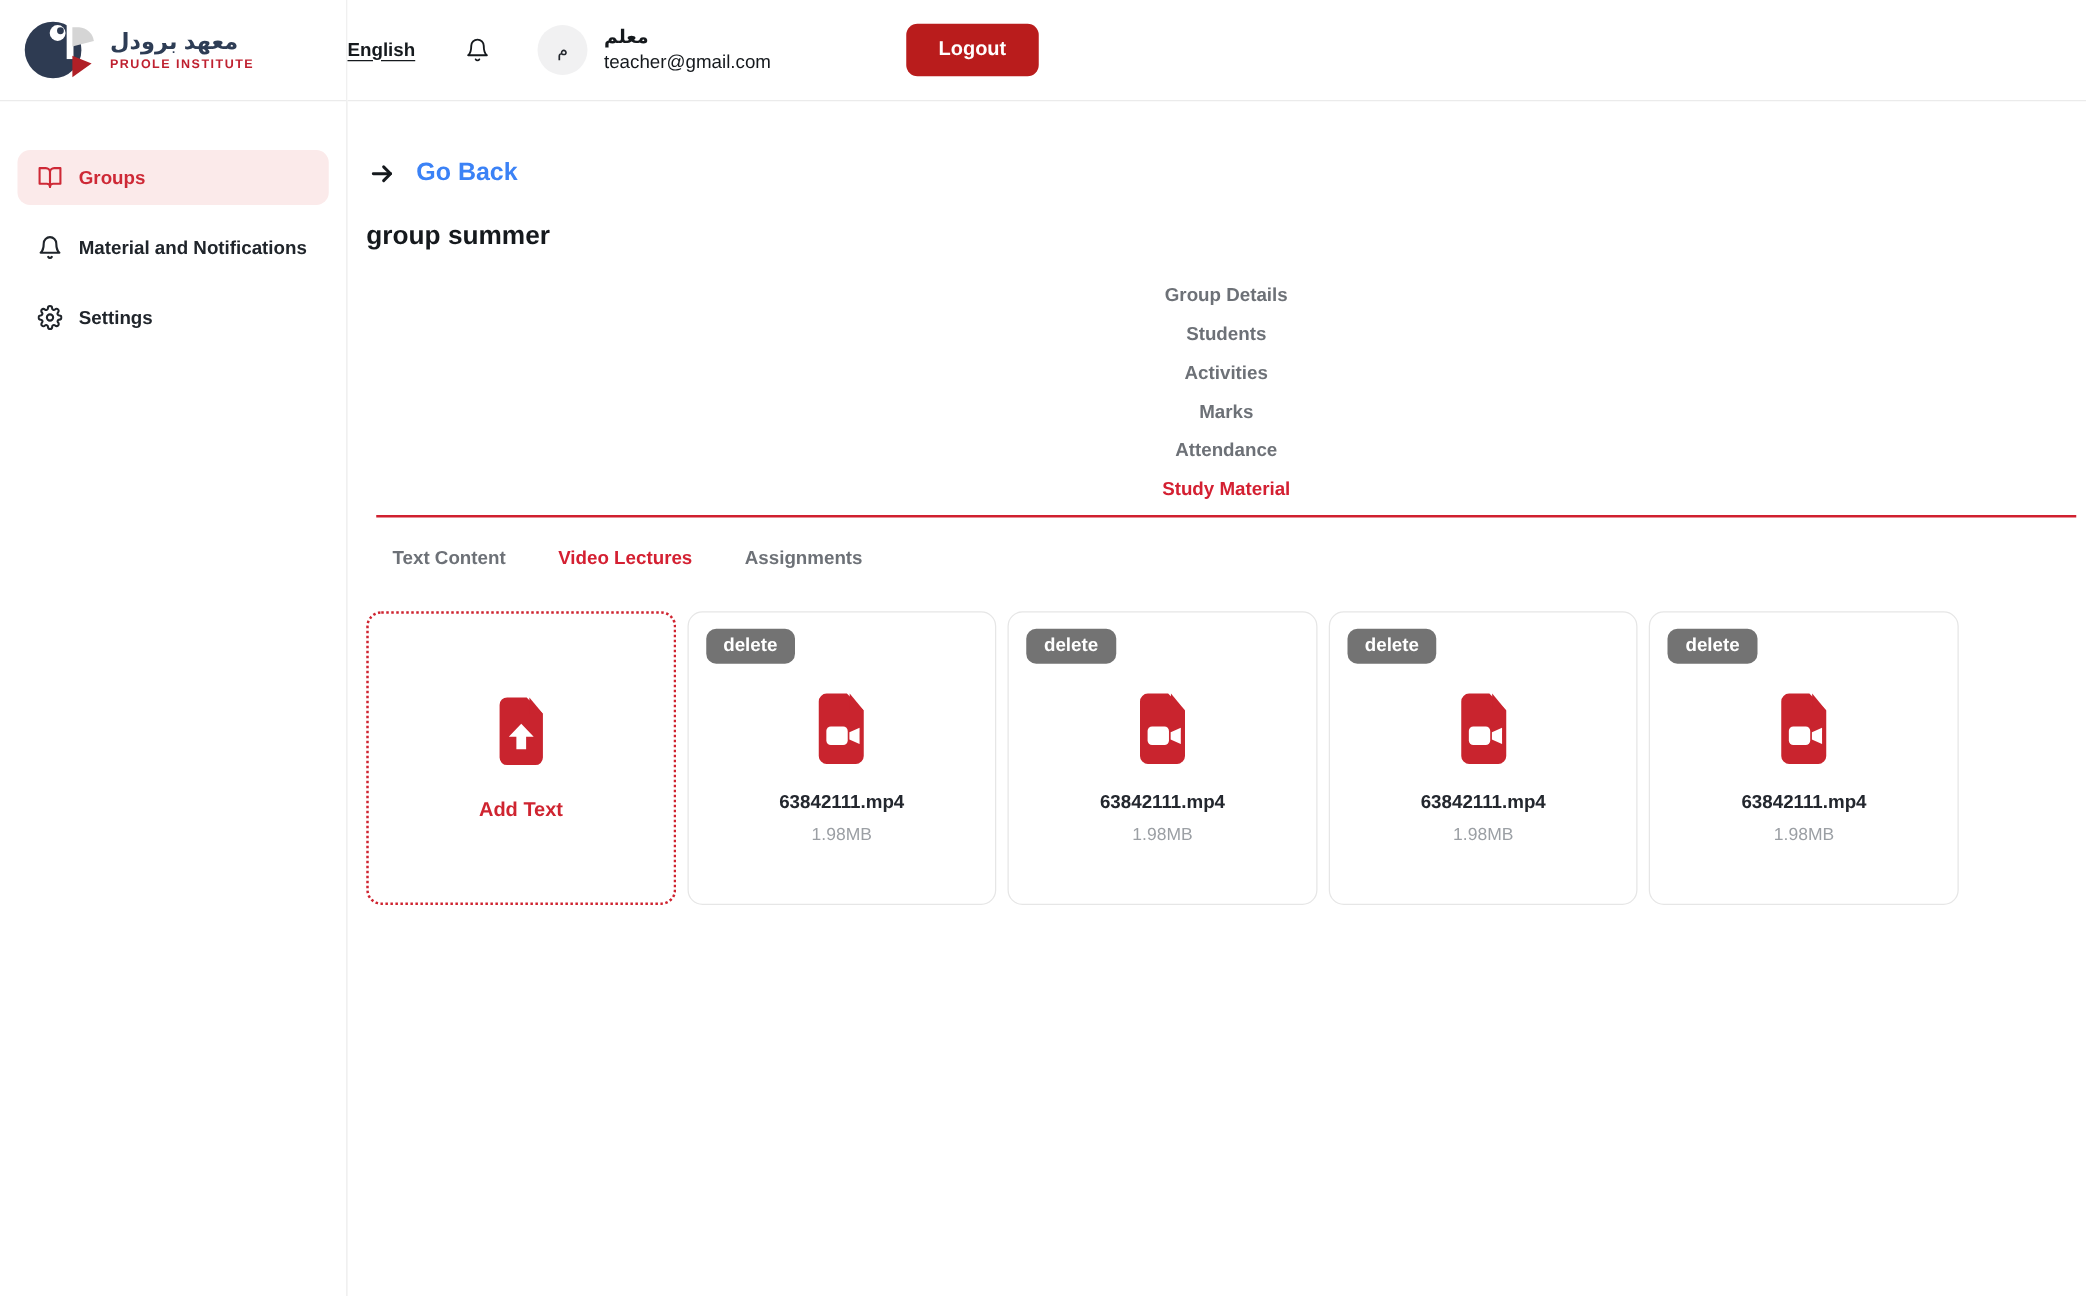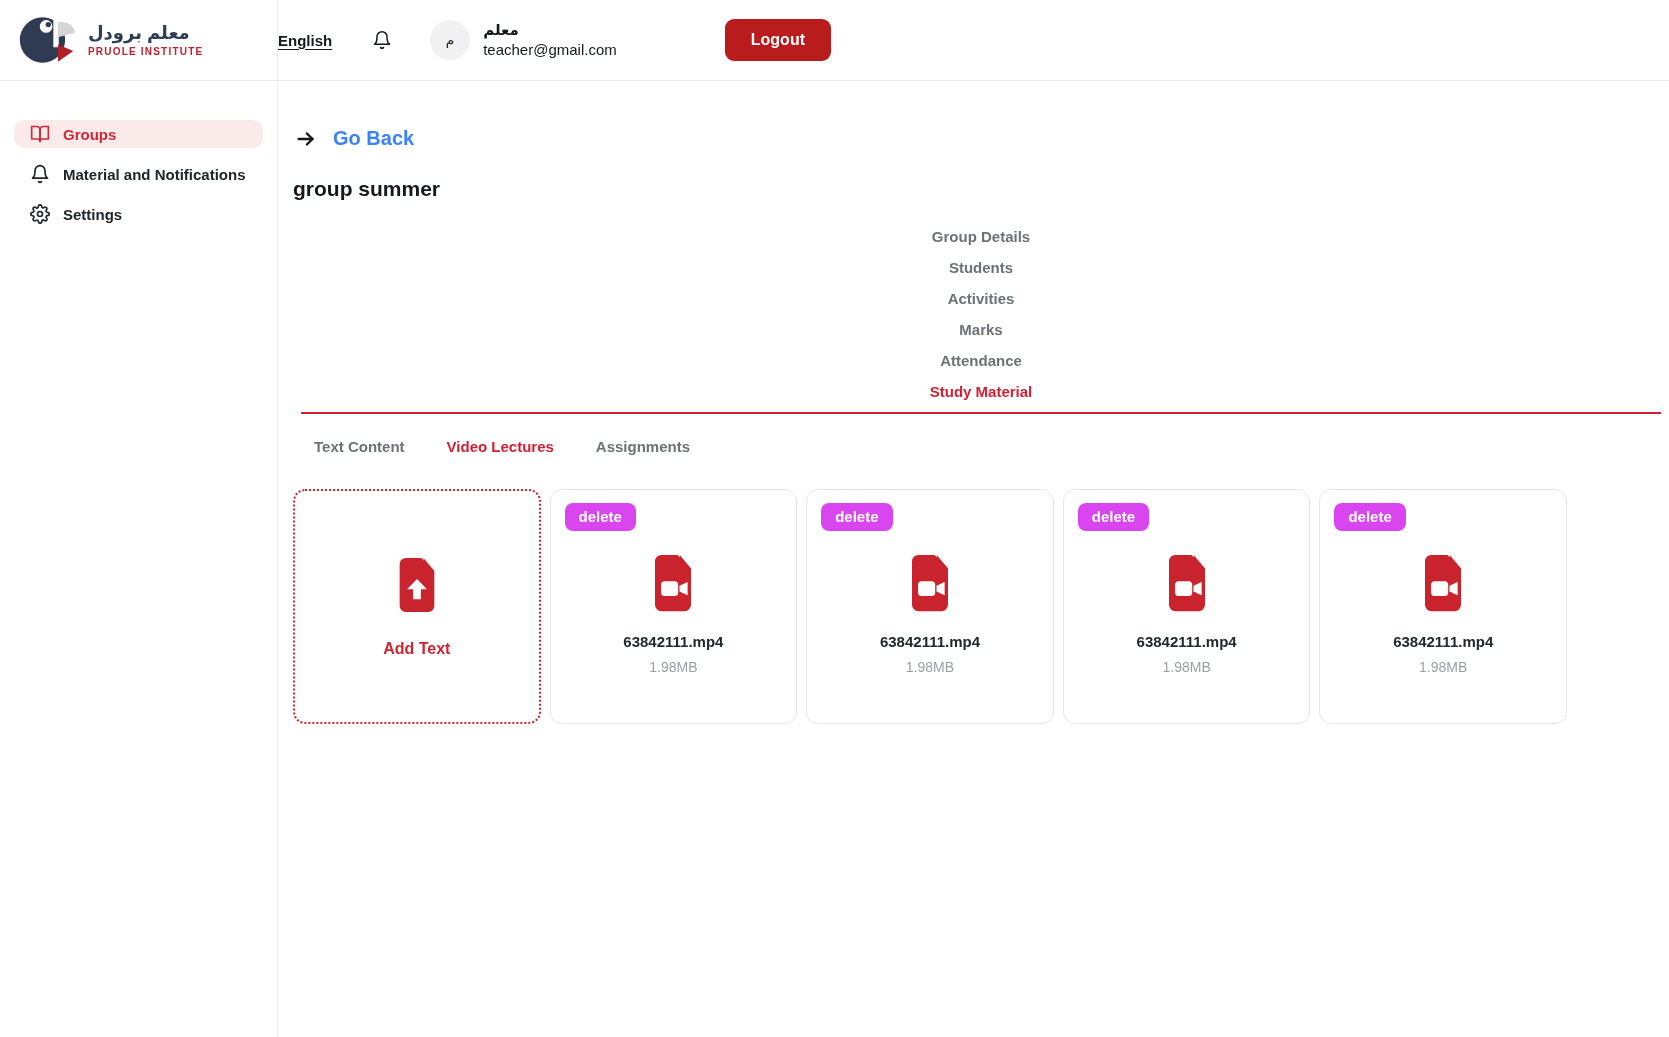--- a/index.html
+++ b/index.html
@@ -22,21 +22,21 @@
     padding:0 16px 0 18px; border-bottom:1px solid #ebebeb;
   }
   .logo-mark { width:58px; height:58px; flex:0 0 auto; }
   .brand-text { display:flex; flex-direction:column; align-items:flex-start; line-height:1.15; }
   .brand-ar { font-size:18px; font-weight:700; color:#2e3d55; }
   .brand-en { font-size:10px; font-weight:700; color:#bf2130; letter-spacing:1.2px; margin-top:2px; }
 
   .nav { padding-top:39px; }
   .nav-item {
     display:flex; align-items:center; gap:13px;
-    height:28px; margin:0 14px 12px 14px; padding:0 16px;
+    height:44px; margin:0 14px 12px 14px; padding:0 16px;
     border-radius:10px; cursor:pointer;
     font-size:15px; font-weight:700; color:#20252b;
     background:transparent; border:none; width:calc(100% - 28px); text-align:left;
   }
   .nav-item svg { width:20px; height:20px; stroke:#20252b; }
   .nav-item.active { background:#fbeaea; color:#ce2936; }
   .nav-item.active svg { stroke:#ce2936; }
 
   
   .header {
@@ -108,21 +108,21 @@
   .add-card .big-icon { width:52px; height:58px; }
   .add-label { font-size:16px; font-weight:700; color:#cf2430; }
 
   .file-card {
     border:1px solid #e6e6e6;
     display:flex; flex-direction:column; align-items:center; justify-content:center;
   }
   .file-card .big-icon { width:54px; height:60px; margin-top:14px; }
   .delete-btn {
     position:absolute; top:13px; left:14px;
-    background:#d946ef; color:#fff; border:none; cursor:pointer;
+    background:#737373; color:#fff; border:none; cursor:pointer;
     font-family:inherit; font-size:15px; font-weight:600;
     padding:5px 14px 6px 14px; border-radius:8px;
   }
   .file-name { margin-top:20px; font-size:15px; font-weight:700; color:#23272e; }
   .file-size { margin-top:9px; font-size:14px; color:#9b9fa4; }
 </style>
 </head>
 <body>
 
 <div class="app">
@@ -131,21 +131,21 @@
     <div class="logo-area">
       <svg class="logo-mark" viewBox="0 0 64 64">
         <circle cx="27" cy="32" r="25" fill="#2e3b52"></circle>
         <rect x="39" y="6" width="6" height="34" fill="#ffffff"></rect>
         <path d="M44 12 h6 a14 14 0 0 1 13 12 l-19 5 z" fill="#d5d5d5"></path>
         <path d="M44 37 l17 7 -17 12 z" fill="#b01f26"></path>
         <circle cx="31" cy="17" r="7" fill="#ffffff"></circle>
         <circle cx="33.5" cy="15" r="3" fill="#2e3b52"></circle>
       </svg>
       <div class="brand-text">
-        <span class="brand-ar" dir="rtl">معلم برودل</span>
+        <span class="brand-ar" dir="rtl">معهد برودل</span>
         <span class="brand-en">PRUOLE INSTITUTE</span>
       </div>
     </div>
 
     <nav class="nav">
       <button class="nav-item active">
         <svg viewBox="0 0 24 24" fill="none" stroke-width="2" stroke-linecap="round" stroke-linejoin="round">
           <path d="M2 3h6a4 4 0 0 1 4 4v14a3 3 0 0 0-3-3H2z"></path>
           <path d="M22 3h-6a4 4 0 0 0-4 4v14a3 3 0 0 1 3-3h7z"></path>
         </svg>

